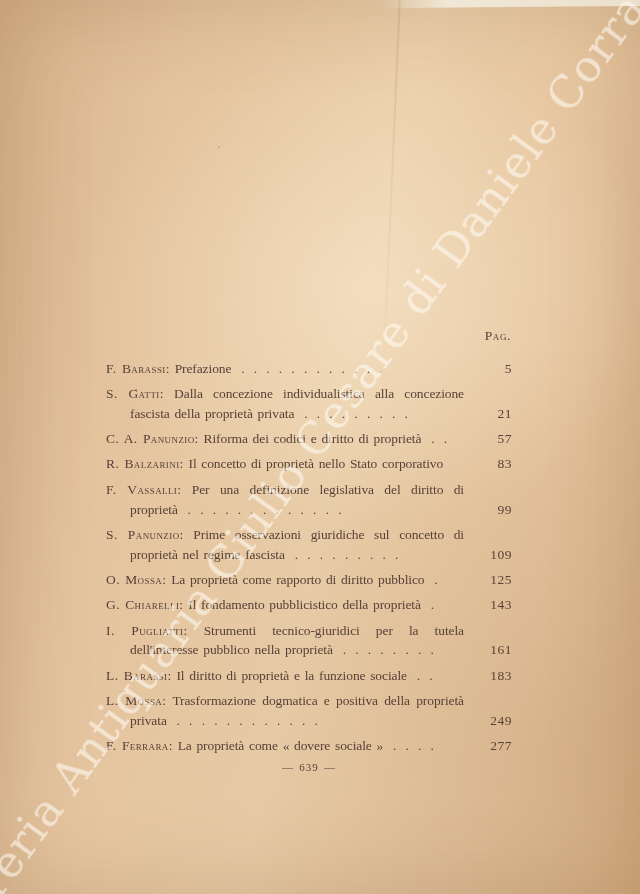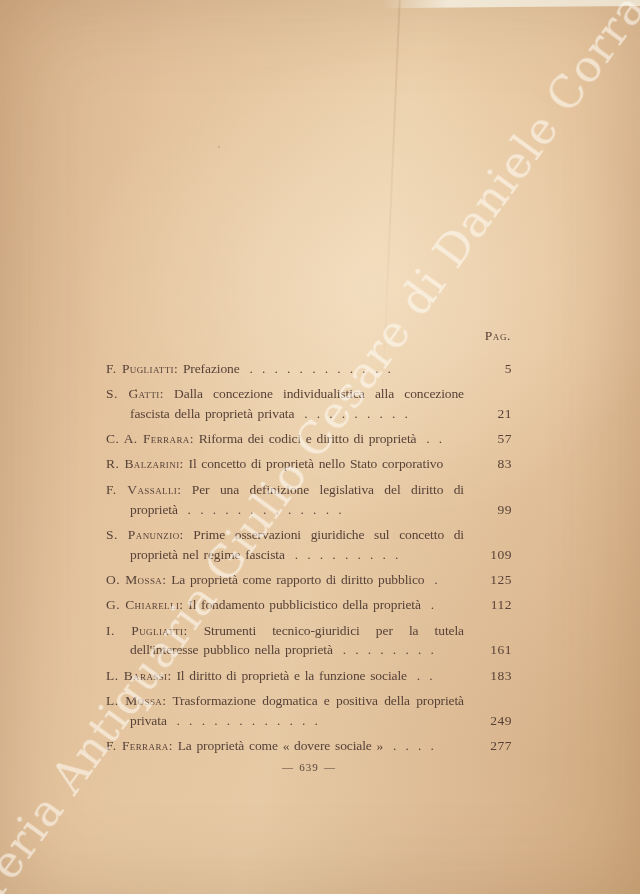--- a/index.html
+++ b/index.html
@@ -93,36 +93,36 @@
   <div class="deckle"></div>
   <div class="crease"></div>
   <div class="speck s1"></div>
   <div class="speck s2"></div>
 
   <div class="content">
 
     <div class="pag-header">Pag.</div>
 
     <div class="entry nw">
-      <span class="author">F. Pugliatti:</span>
+      <span class="author">F. Barassi:</span>
       <span class="title">Prefazione</span>
       <span class="dots">. . . . . . . . . . . .</span>
       <span class="num">5</span>
     </div>
 
     <div class="entry">
       <span class="author">S. Gatti:</span>
       <span class="title">Dalla concezione individualistica alla concezione fascista della proprietà privata</span>
       <span class="dots">. . . . . . . . .</span>
       <span class="num">21</span>
     </div>
 
 
     <div class="entry nw">
-      <span class="author">C. A. Ferrara:</span>
+      <span class="author">C. A. Panunzio:</span>
       <span class="title">Riforma dei codici e diritto di proprietà</span>
       <span class="dots">. .</span>
       <span class="num">57</span>
     </div>
 
     <div class="entry nw">
       <span class="author">R. Balzarini:</span>
       <span class="title">Il concetto di proprietà nello Stato corporativo</span>
       <span class="dots"></span>
       <span class="num">83</span>
@@ -146,21 +146,21 @@
       <span class="author">O. Mossa:</span>
       <span class="title">La proprietà come rapporto di diritto pubblico</span>
       <span class="dots">.</span>
       <span class="num">125</span>
     </div>
 
     <div class="entry nw">
       <span class="author">G. Chiarelli:</span>
       <span class="title">Il fondamento pubblicistico della proprietà</span>
       <span class="dots">.</span>
-      <span class="num">112</span>
+      <span class="num">143</span>
     </div>
 
     <div class="entry">
       <span class="author">I. Pugliatti:</span>
       <span class="title">Strumenti tecnico-giuridici per la tutela dell'interesse pubblico nella proprietà</span>
       <span class="dots">. . . . . . . .</span>
       <span class="num">161</span>
     </div>
 
     <div class="entry nw">

